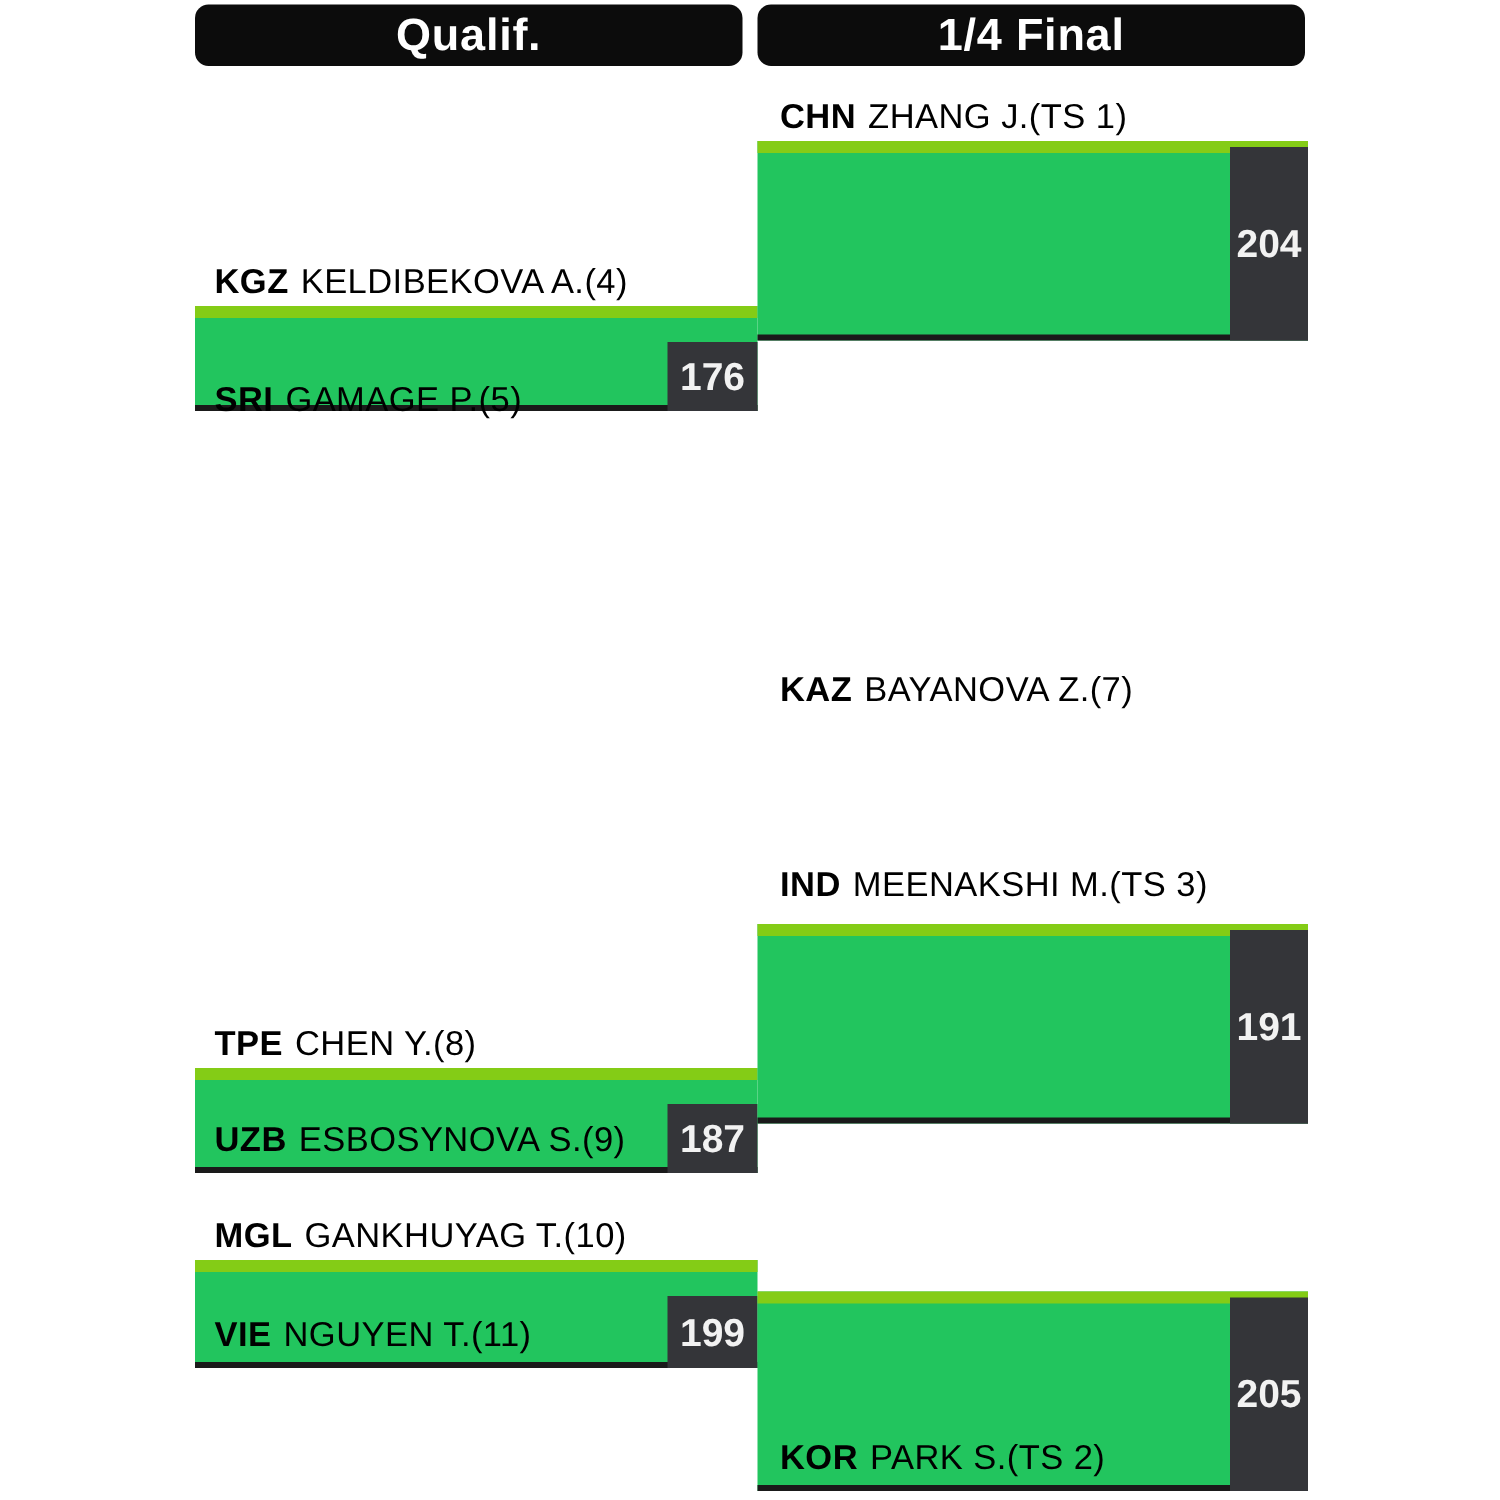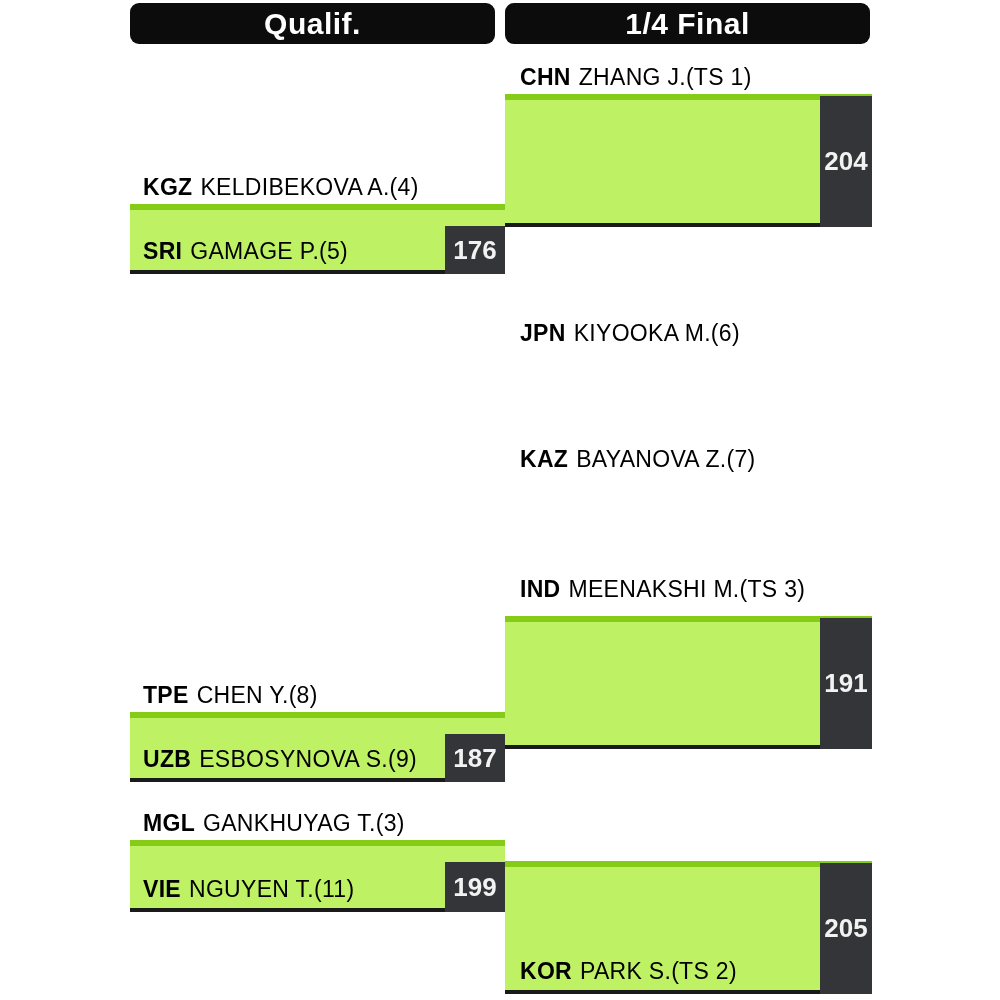--- a/index.html
+++ b/index.html
@@ -27,23 +27,23 @@
     justify-content: center;
     letter-spacing: 0.5px;
   }
   .round-header.qualif { left: 130px; width: 365px; }
   .round-header.final  { left: 505px; width: 365px; }
 
   
   .match {
     position: absolute;
     box-sizing: border-box;
-    border-top: 6px solid #84cc16;
+    border-top: 8px solid #84cc16;
     border-bottom: 4px solid #1a1a1a;
-    background: #bef264;
+    background: #22c55e;
   }
   .match.left  { left: 130px; width: 375px; }
   .match.right { left: 505px; width: 367px; }
 
   
   .score-box {
     position: absolute;
     top: -4px;
     bottom: -4px;
     right: 0;
@@ -84,21 +84,21 @@
   </div>
 
   <div class="match left" style="top:204px;height:70px;">
     <div class="score-box">
       <span>176</span>
     </div>
   </div>
   <div class="player col-left" style="top:174px;">
     <span class="noc">KGZ</span><span>KELDIBEKOVA A.(4)</span>
   </div>
-  <div class="player col-left" style="top:238px;">
+  <div class="player col-left" style="top:253px;">
     <span class="noc">SRI</span><span>GAMAGE P.(5)</span>
   </div>
 
   <div class="match left" style="top:712px;height:70px;">
     <div class="score-box">
       <span>187</span>
     </div>
   </div>
   <div class="player col-left" style="top:682px;">
     <span class="noc">TPE</span><span>CHEN Y.(8)</span>
@@ -106,38 +106,35 @@
   <div class="player col-left" style="top:746px;">
     <span class="noc">UZB</span><span>ESBOSYNOVA S.(9)</span>
   </div>
 
   <div class="match left" style="top:840px;height:72px;">
     <div class="score-box">
       <span>199</span>
     </div>
   </div>
   <div class="player col-left" style="top:810px;">
-    <span class="noc">MGL</span><span>GANKHUYAG T.(3)</span>
+    <span class="noc">MGL</span><span>GANKHUYAG T.(10)</span>
   </div>
   <div class="player col-left" style="top:876px;">
     <span class="noc">VIE</span><span>NGUYEN T.(11)</span>
   </div>
 
   <div class="match right" style="top:94px;height:133px;">
     <div class="score-box">
       <span>204</span>
     </div>
   </div>
   <div class="player col-right" style="top:64px;">
     <span class="noc">CHN</span><span>ZHANG J.(TS 1)</span>
   </div>
 
-  <div class="player col-right" style="top:320px;">
-    <span class="noc">JPN</span><span>KIYOOKA M.(6)</span>
-  </div>
   <div class="player col-right" style="top:446px;">
     <span class="noc">KAZ</span><span>BAYANOVA Z.(7)</span>
   </div>
 
   <div class="match right" style="top:616px;height:133px;">
     <div class="score-box">
       <span>191</span>
     </div>
   </div>
   <div class="player col-right" style="top:576px;">

